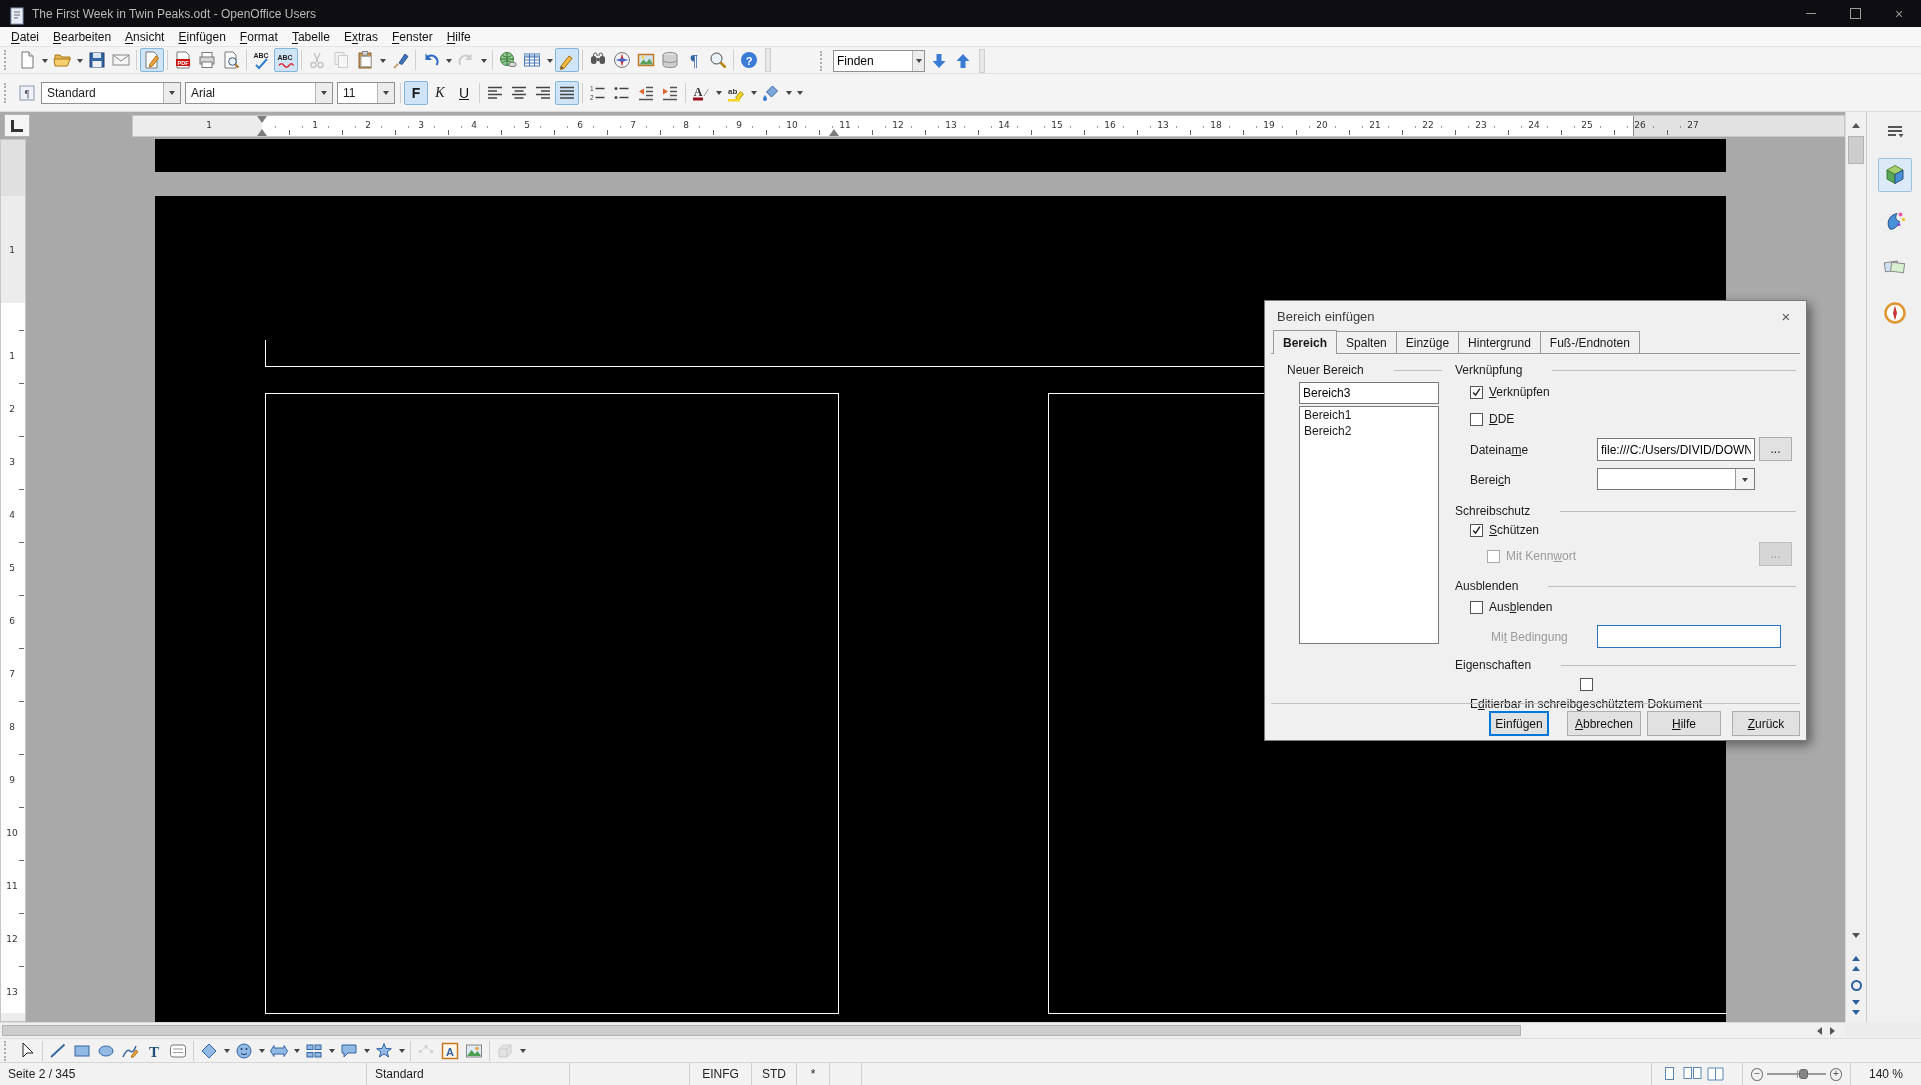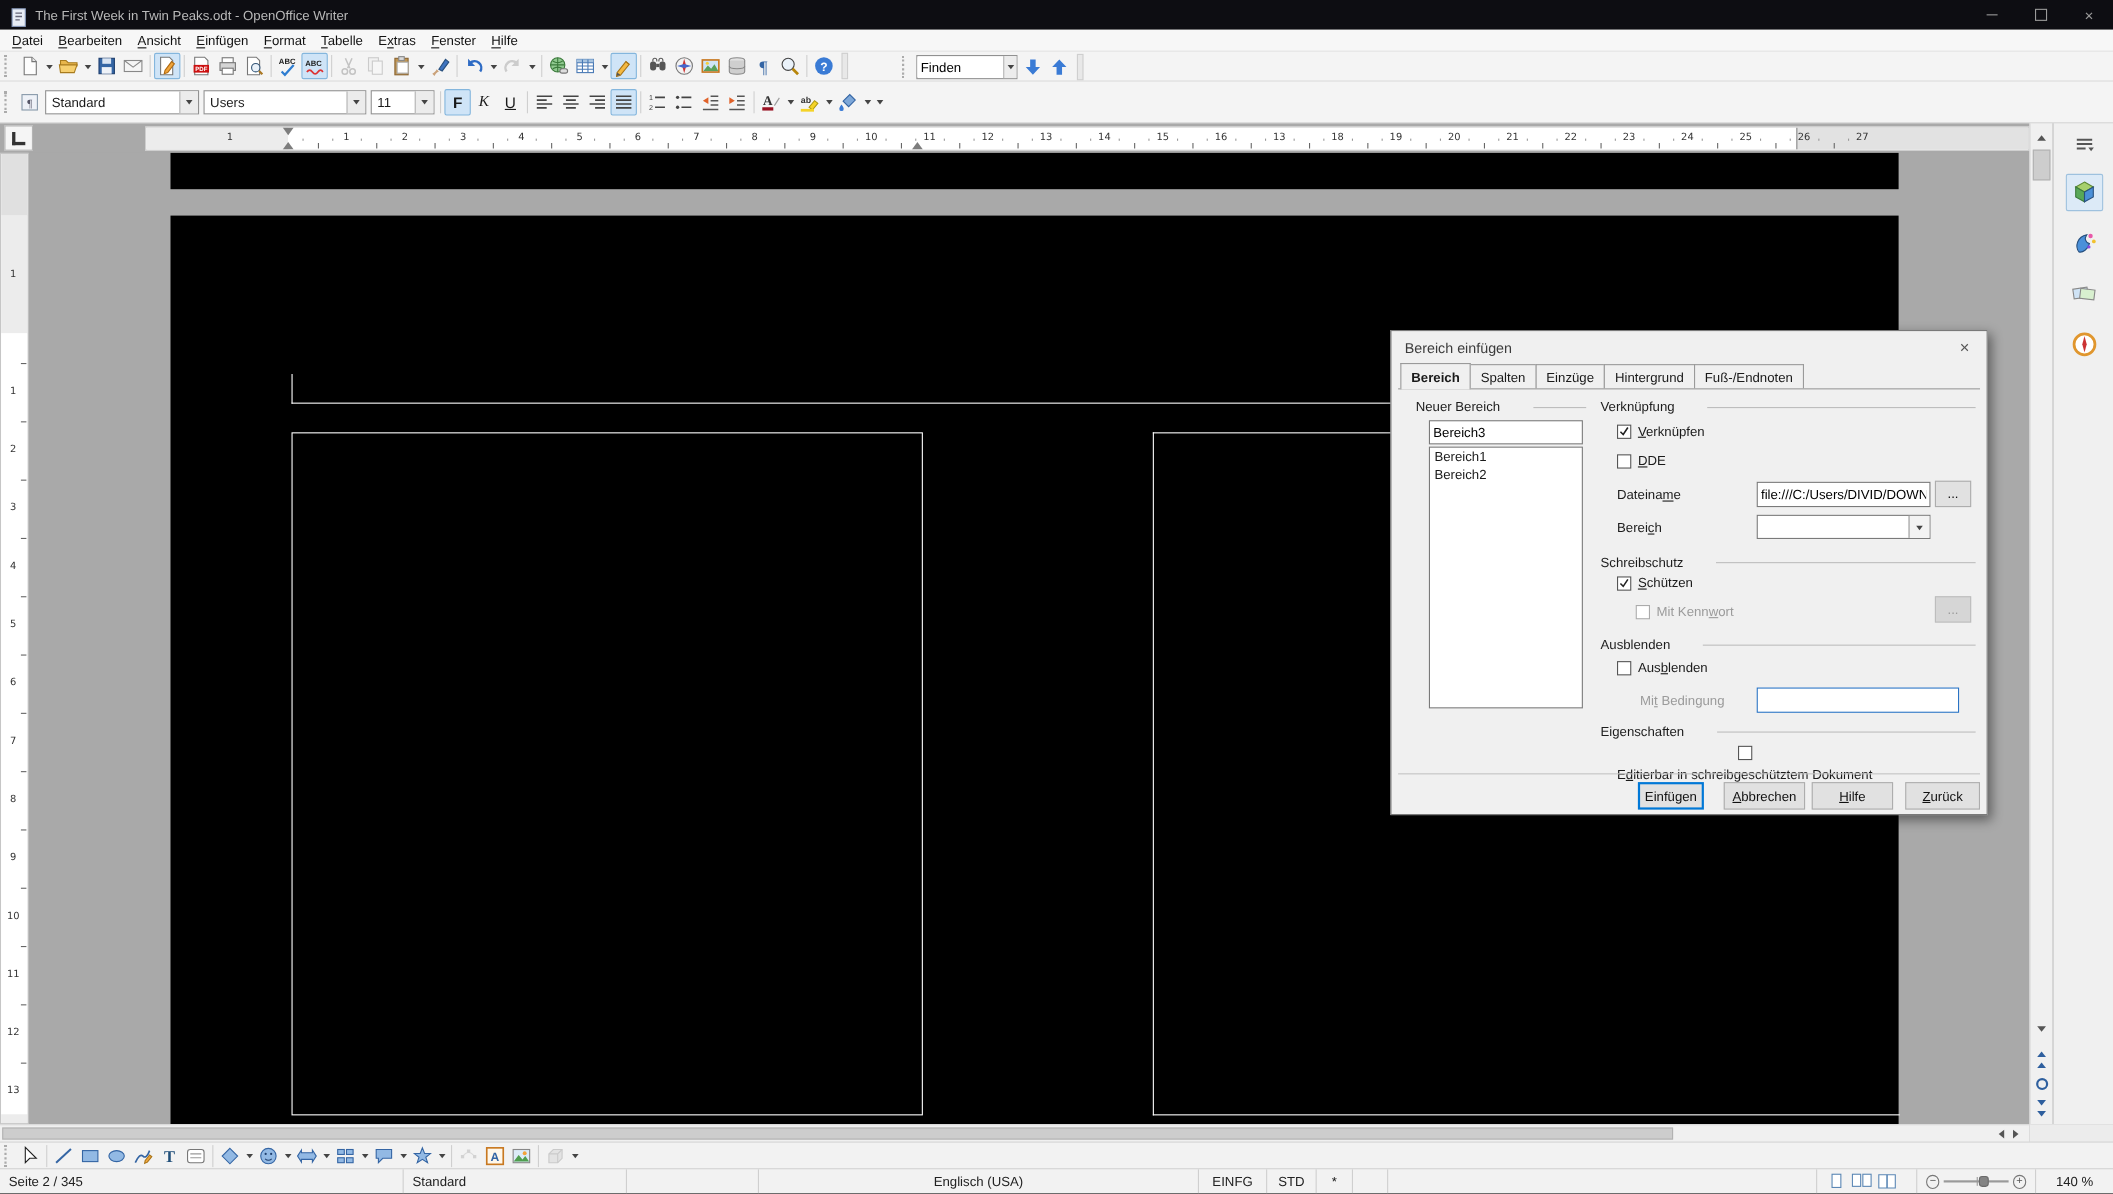--- a/index.html
+++ b/index.html
@@ -126,21 +126,21 @@
 
 <div id="app">
 
   <div class="abs titlebar">
     <span class="appicon">
         <svg viewBox="0 0 20 20" style="width: 20px; height: 20px; display: block;">
           <rect x="3" y="2" width="12" height="16" fill="#e8edf5" stroke="#8899bb"></rect>
           <path d="M6 6h6M6 9h6M6 12h4" stroke="#667" stroke-width="1.2"></path>
         </svg>
       </span>
-    <span class="apptitle">The First Week in Twin Peaks.odt - OpenOffice Writer</span>
+    <span class="apptitle">The First Week in Twin Peaks.odt - OpenOffice Users</span>
     <div class="winctl" style="right:88px;">
         <span class="minbar"></span>
       </div>
     <div class="winctl" style="right:44px;">
         <span class="maxbox"></span>
       </div>
     <div class="winctl" style="right:0;">
         <span class="closex">×</span>
       </div>
   </div>
@@ -446,21 +446,21 @@
           </svg>
         </span>
       </div>
     <div class="combo" style="width:140px;">
       <span class="cval">Standard</span>
       <span class="cbtn">
           <span class="caret"></span>
         </span>
     </div>
     <div class="combo" style="width:148px;">
-      <span class="cval">Users</span>
+      <span class="cval">Arial</span>
       <span class="cbtn">
           <span class="caret"></span>
         </span>
     </div>
     <div class="combo" style="width:58px;">
       <span class="cval">11</span>
       <span class="cbtn">
           <span class="caret"></span>
         </span>
     </div>
@@ -990,21 +990,20 @@
       </span>
     <div class="dd">
         <span class="caret"></span>
       </div>
   </div>
 
   <div class="abs statusbar">
     <div class="sbcell" style="width:367px;">Seite 2 / 345</div>
     <div class="sbcell" style="width:203px;">Standard</div>
     <div class="sbcell" style="width:120px;"></div>
-    <div class="sbcell center" style="width:400px;">Englisch (USA)</div>
     <div class="sbcell center" style="width:62px;">EINFG</div>
     <div class="sbcell center" style="width:45px;">STD</div>
     <div class="sbcell center" style="width:33px;">*</div>
     <div class="sbcell" style="width:32px;"></div>
     <div class="sbcell" style="flex:1;border-right:none;"></div>
     <div class="sbcell viewicons" style="width:92px;border-left:1px solid #cfcfcf;">
       <span>
           <svg viewBox="0 0 19 16" style="width: 19px; height: 16px; display: block;">
             <rect x="5.5" y="1.5" width="8" height="12" fill="#fff" stroke="#5b87b5"></rect>
           </svg>

